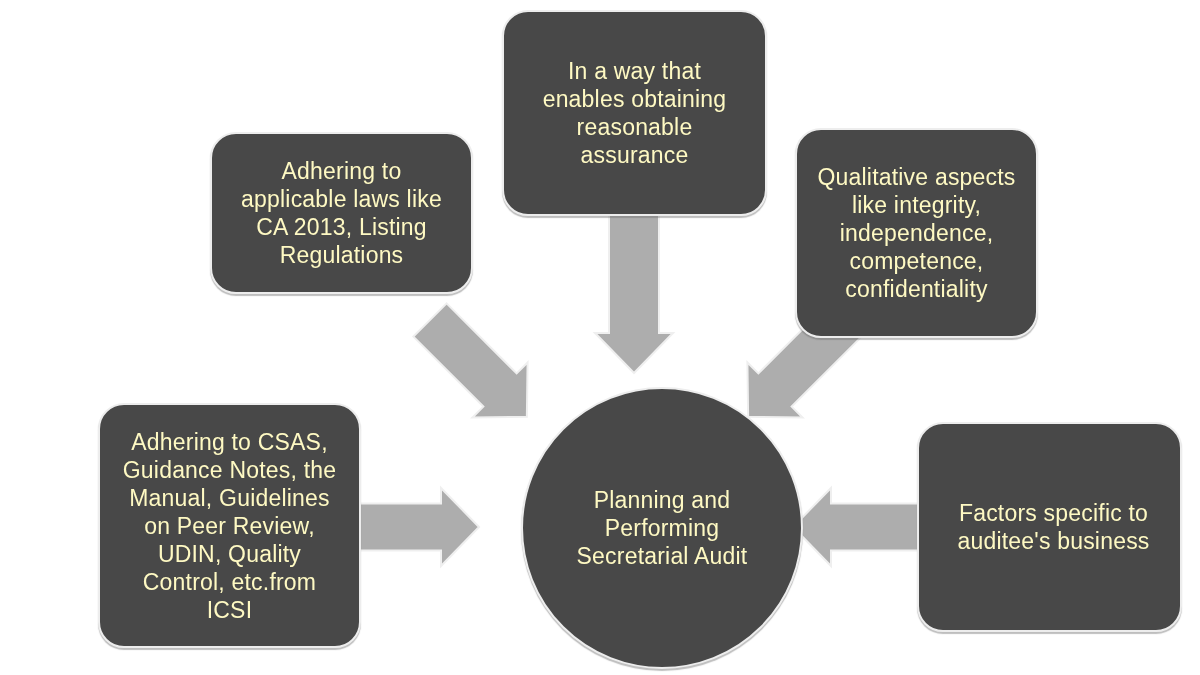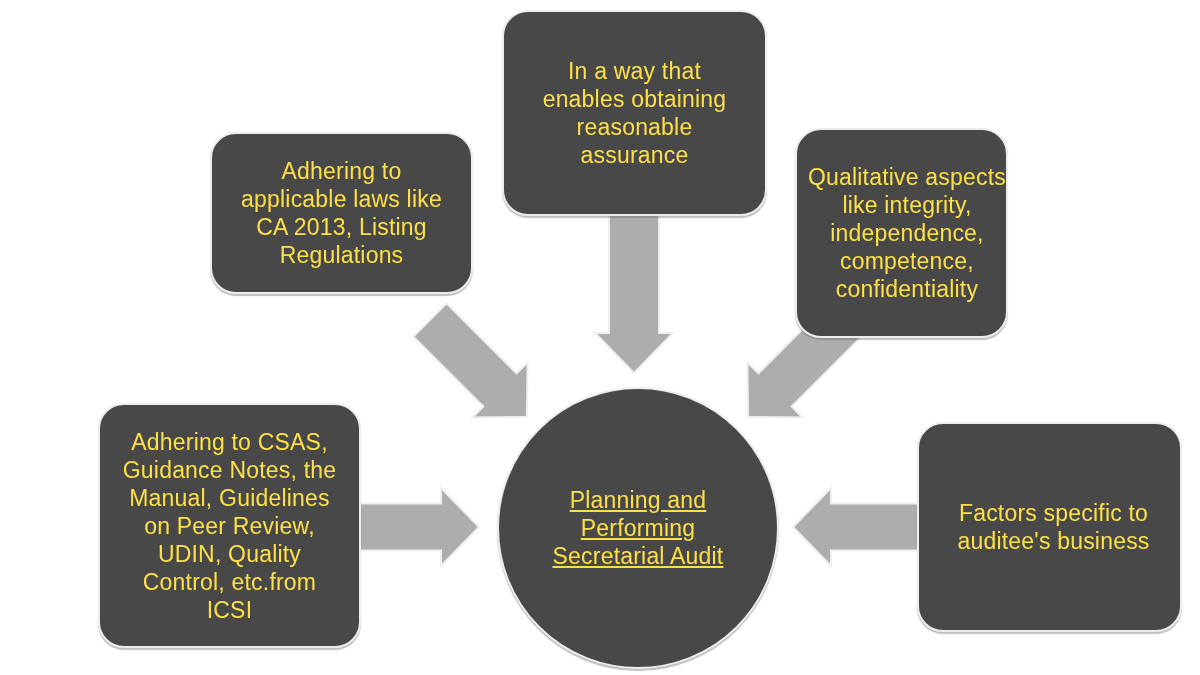--- a/index.html
+++ b/index.html
@@ -24,39 +24,38 @@
   }
   .node {
     position: absolute;
     box-sizing: border-box;
     background: #484848;
     border: 2px solid #ededed;
     box-shadow: 0 2px 1px rgba(110,110,110,0.45);
     display: flex;
     align-items: center;
     justify-content: center;
-    color: #fde047;
+    color: #fef9c3;
     text-align: center;
   }
   .node .label {
     white-space: pre-line;
     font-size: 23px;
     line-height: 28px;
     letter-spacing: 0.2px;
   }
   .rounded { border-radius: 26px; }
   .n-top    { left: 502px; top: 10px;  width: 265px; height: 206px; }
   .n-ul     { left: 210px; top: 132px; width: 263px; height: 162px; }
-  .n-ur     { left: 795px; top: 128px; width: 213px; height: 210px; justify-content: flex-end; }
+  .n-ur     { left: 795px; top: 128px; width: 243px; height: 210px; }
   .n-left   { left: 98px;  top: 403px; width: 263px; height: 245px; }
   .n-right  { left: 917px; top: 422px; width: 265px; height: 210px; padding-left: 8px; }
   .n-center {
-    left: 497px; top: 387px; width: 282px; height: 282px;
+    left: 521px; top: 387px; width: 282px; height: 282px;
     border-radius: 50%;
-    text-decoration: underline;
   }
 </style>
 </head>
 <body>
 
 <div class="canvas">
 
   <svg class="arrows-layer" viewBox="0 0 1200 675" xmlns="http://www.w3.org/2000/svg">
 
     <polygon fill="#adadad" stroke="#efefef" stroke-width="2" points="0,-25 123,-25 123,-39 163,0 123,39 123,25 0,25" transform="translate(634,210) rotate(90)"></polygon>

